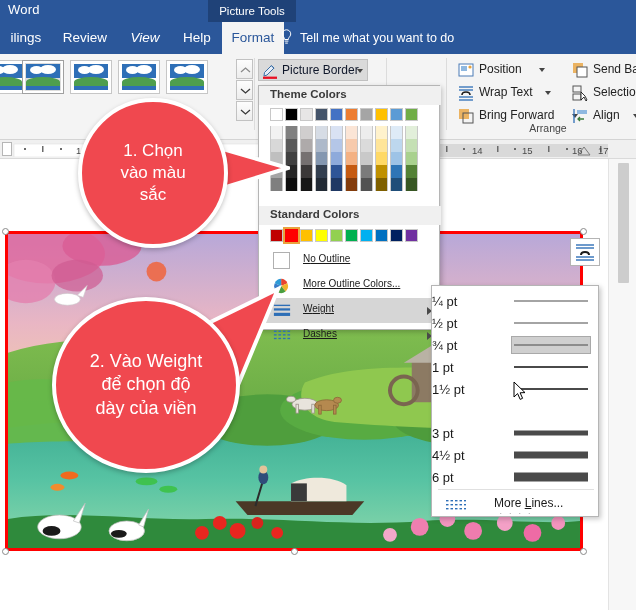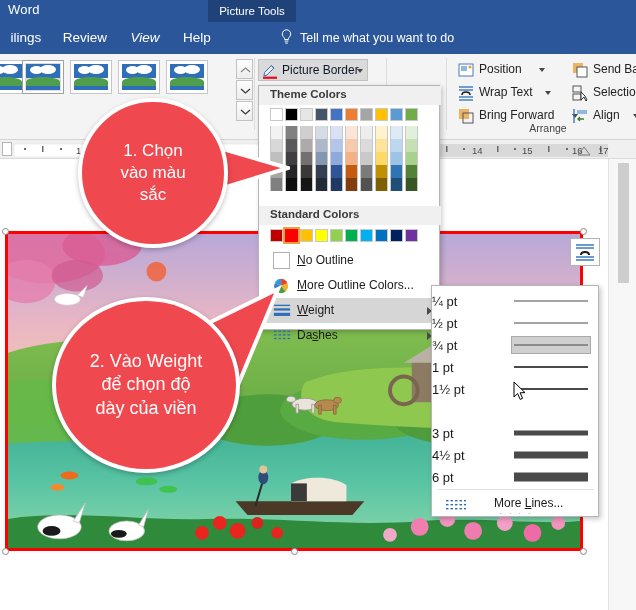--- a/index.html
+++ b/index.html
@@ -162,21 +162,21 @@
   }
   .dd-section span {
     position:absolute; left:11px; top:2px; font-size:11.5px; font-weight:bold; color:#3a3a3a;
   }
   .swatch { position:absolute; width:13px; height:13px; border:1px solid #c8c8c8; }
   .swatch.sel { outline:2px solid #e8a33d; outline-offset:0px; border-color:#ff0000; }
   .dd-item {
     position:absolute; left:0; width:182px; height:25px;
   }
   .dd-item.hl { background:#d6d6d6; }
-  .dd-item .txt { position:absolute; left:38px; top:5px; font-size:12px; }
+  .dd-item .txt { position:absolute; left:44px; top:5px; font-size:10px;text-decoration:underline; }
   .dd-item .txt u { text-decoration:underline; }
   .dd-item .sub-arrow {
     position:absolute; right:9px; top:9px;
     width:0; height:0;
     border-top:4px solid transparent; border-bottom:4px solid transparent;
     border-left:5px solid #4a4a4a;
   }
   .nooutline-box { position:absolute; left:14px; top:4px; width:17px; height:17px; background:#fff; border:1px solid #b0b0b0; }
 
   
@@ -231,20 +231,21 @@
 <div id="app">
 
   <div class="titlebar">
     <div class="title-word">Word</div>
     <div class="picture-tools-tab">
       <span>Picture Tools</span>
     </div>
   </div>
 
   <div class="tabstrip" id="tabstrip">
+      <div class="tab active" style="left: 222px; width: 62px;"><span>Format</span></div>
       <div class="tab" style="left: 172px; width: 50px;"><span>Help</span></div>
       <div class="tab" style="left: 118px; width: 54px; font-style: italic;"><span>View</span></div>
       <div class="tab" style="left: 52px; width: 66px;"><span>Review</span></div>
       <div class="tab" style="left: 0px; width: 52px;"><span>ilings</span></div>
     <div class="tellme">
       <svg class="bulb" viewBox="0 0 13 17">
         <path d="M6.5 0.8c-2.3 0-4.2 1.8-4.2 4.1 0 1.6 0.9 2.6 1.6 3.5 0.4 0.5 0.7 0.9 0.7 1.4v0.7h3.8v-0.7c0-0.5 0.3-0.9 0.7-1.4 0.7-0.9 1.6-1.9 1.6-3.5 0-2.3-1.9-4.1-4.2-4.1z" fill="none" stroke="#ffffff" stroke-width="1"></path>
         <rect x="4.6" y="11.6" width="3.8" height="1" fill="#ffffff"></rect>
         <rect x="5.2" y="13.6" width="2.6" height="1" fill="#ffffff"></rect>
       </svg>

